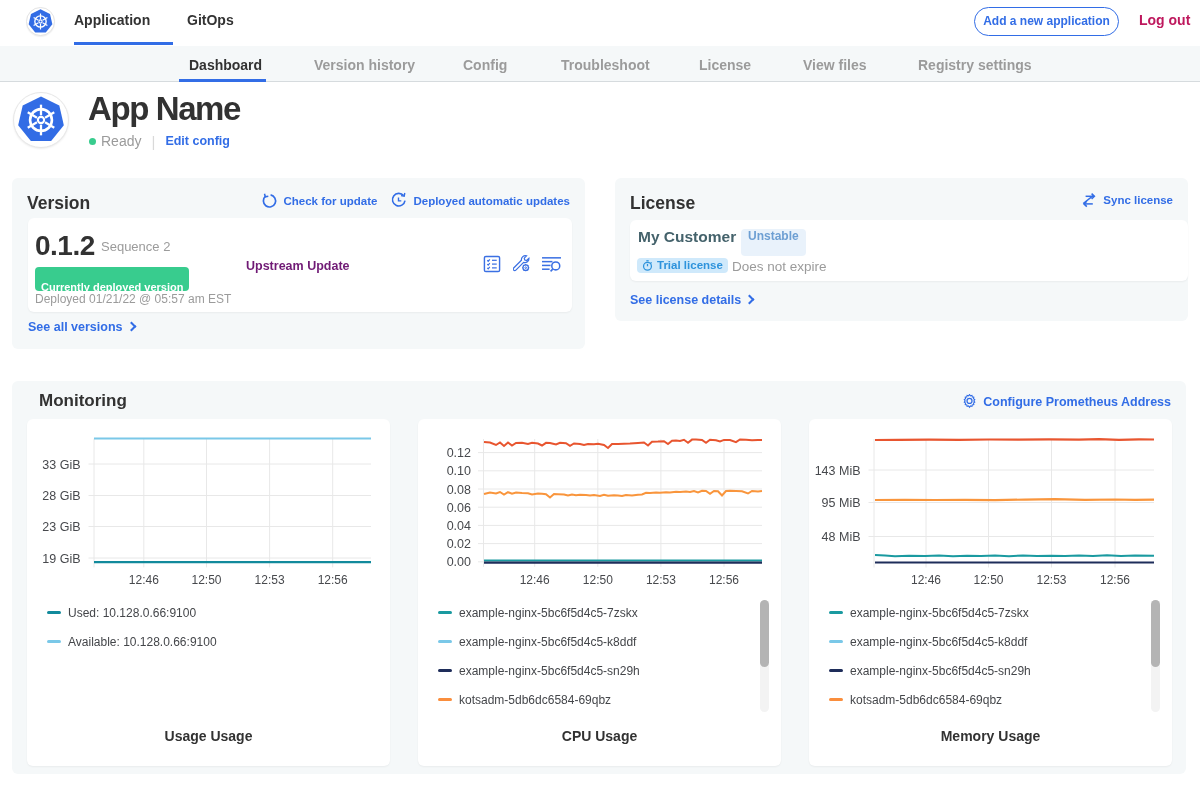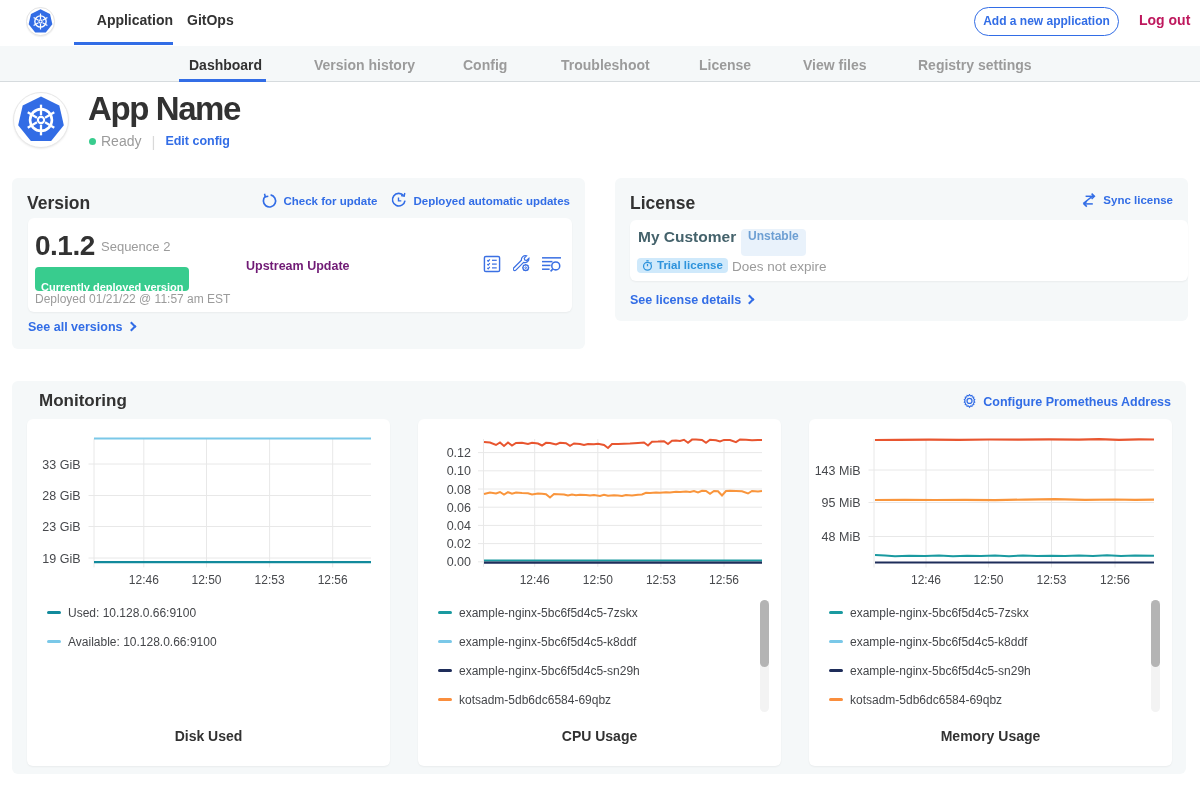--- a/index.html
+++ b/index.html
@@ -3,21 +3,21 @@
 <meta charset="utf-8">
 <style>
 * { margin:0; padding:0; box-sizing:border-box; }
 html,body { width:1200px; background:#fff; font-family:"Liberation Sans", sans-serif; }
 body { position:relative; height:796px; overflow:hidden; }
 
 
 .topnav { position:relative; height:46px; background:#fff; }
 .klogo { position:absolute; left:26px; top:7px; width:29px; height:29px; border-radius:50%; background:#fff; border:1px solid #e3e3e3; box-shadow:0 1px 1px rgba(0,0,0,.06); display:flex; align-items:center; justify-content:center; }
 .topnav .tab { position:absolute; top:0; height:44px; line-height:41px; font-size:14px; font-weight:700; color:#323232; }
-.tab-app { left:74px; width:99px; text-align:right; }
+.tab-app { left:74px; width:99px; text-align:left; }
 .appline { position:absolute; left:74px; top:41.5px; width:99px; height:3px; background:#326de6; }
 .tab-git { left:187px; }
 .addbtn { position:absolute; left:974px; top:7px; width:145px; height:29px; border:1px solid #326de6; border-radius:15px; background:#fff; color:#326de6; font-size:12px; font-weight:700; font-family:"Liberation Sans",sans-serif; line-height:27px; text-align:center; }
 .logout { position:absolute; left:1139px; top:0; height:44px; line-height:41px; font-size:14px; font-weight:700; color:#be185d; }
 
 
 .subnav { position:relative; height:36px; background:#f5f8f9; border-bottom:1px solid #d6dbde; }
 .subnav .stab { position:absolute; top:0; height:36px; line-height:38px; font-size:14px; font-weight:700; color:#9b9b9b; text-align:center; }
 .stab.active { color:#323232; }
 .dashline { position:absolute; left:178.5px; top:32.5px; width:87px; height:3px; background:#326de6; }
@@ -154,21 +154,21 @@
         <path d="M13.6 3.6 A 6.3 6.3 0 1 0 15 8.6"></path>
         <path d="M14.8 1 14.2 4.2 11 3.6" stroke-width="1.4"></path>
         <path d="M8.5 5.6 V8.9 H11.3" stroke-width="1.4"></path>
       </svg>
       <span>Deployed automatic updates</span>
     </div>
     <div class="innercard v-inner">
       <div class="vernum">0.1.2</div>
       <div class="seq">Sequence 2</div>
       <div class="gpill">Currently deployed version</div>
-      <div class="deployed">Deployed 01/21/22 @ 11:57 am EST</div>
+      <div class="deployed">Deployed 01/21/22 @ 05:57 am EST</div>
       <div class="upstream">Upstream Update</div>
       <div class="vicons">
         <svg style="left:455px;top:37px;" width="18" height="18" viewBox="0 0 19 19" fill="none" stroke="#3b70e3" stroke-width="1.5">
           <rect x="1.5" y="1.5" width="16" height="16" rx="1.5"></rect>
           <path d="M4.5 5.6 5.5 6.6 7.2 4.6" stroke-width="1.3"></path>
           <path d="M4.5 9.6 5.5 10.6 7.2 8.6" stroke-width="1.3"></path>
           <path d="M4.5 13.6 5.5 14.6 7.2 12.6" stroke-width="1.3"></path>
           <line x1="9.5" y1="5.6" x2="14.5" y2="5.6" stroke-width="1.3"></line>
           <line x1="9.5" y1="9.6" x2="14.5" y2="9.6" stroke-width="1.3"></line>
           <line x1="9.5" y1="13.6" x2="14.5" y2="13.6" stroke-width="1.3"></line>
@@ -266,21 +266,21 @@
         <text x="242.6" y="164.5">12:53</text>
         <text x="305.7" y="164.5">12:56</text>
       </g>
       <line x1="67" y1="19.6" x2="344" y2="19.6" stroke="#7ac8e8" stroke-width="2"></line>
       <line x1="67" y1="143.2" x2="344" y2="143.2" stroke="#128a9c" stroke-width="2.2"></line>
     </svg>
     <div class="legend">
       <div class="legrow"><span class="sw" style="background:#128a9c;"></span>Used: 10.128.0.66:9100</div>
       <div class="legrow"><span class="sw" style="background:#7ac8e8;"></span>Available: 10.128.0.66:9100</div>
     </div>
-    <div class="charttitle">Disk Used</div>
+    <div class="charttitle">Usage Usage</div>
   </div>
 
   <div class="chartcard cc2">
     <svg width="363" height="179" style="position:absolute;top:0;left:0;">
       <g stroke="#e8e8e8" stroke-width="1">
         <line x1="60" y1="33.6" x2="344" y2="33.6"></line>
         <line x1="60" y1="51.8" x2="344" y2="51.8"></line>
         <line x1="60" y1="70" x2="344" y2="70"></line>
         <line x1="60" y1="88.2" x2="344" y2="88.2"></line>
         <line x1="60" y1="106.4" x2="344" y2="106.4"></line>

